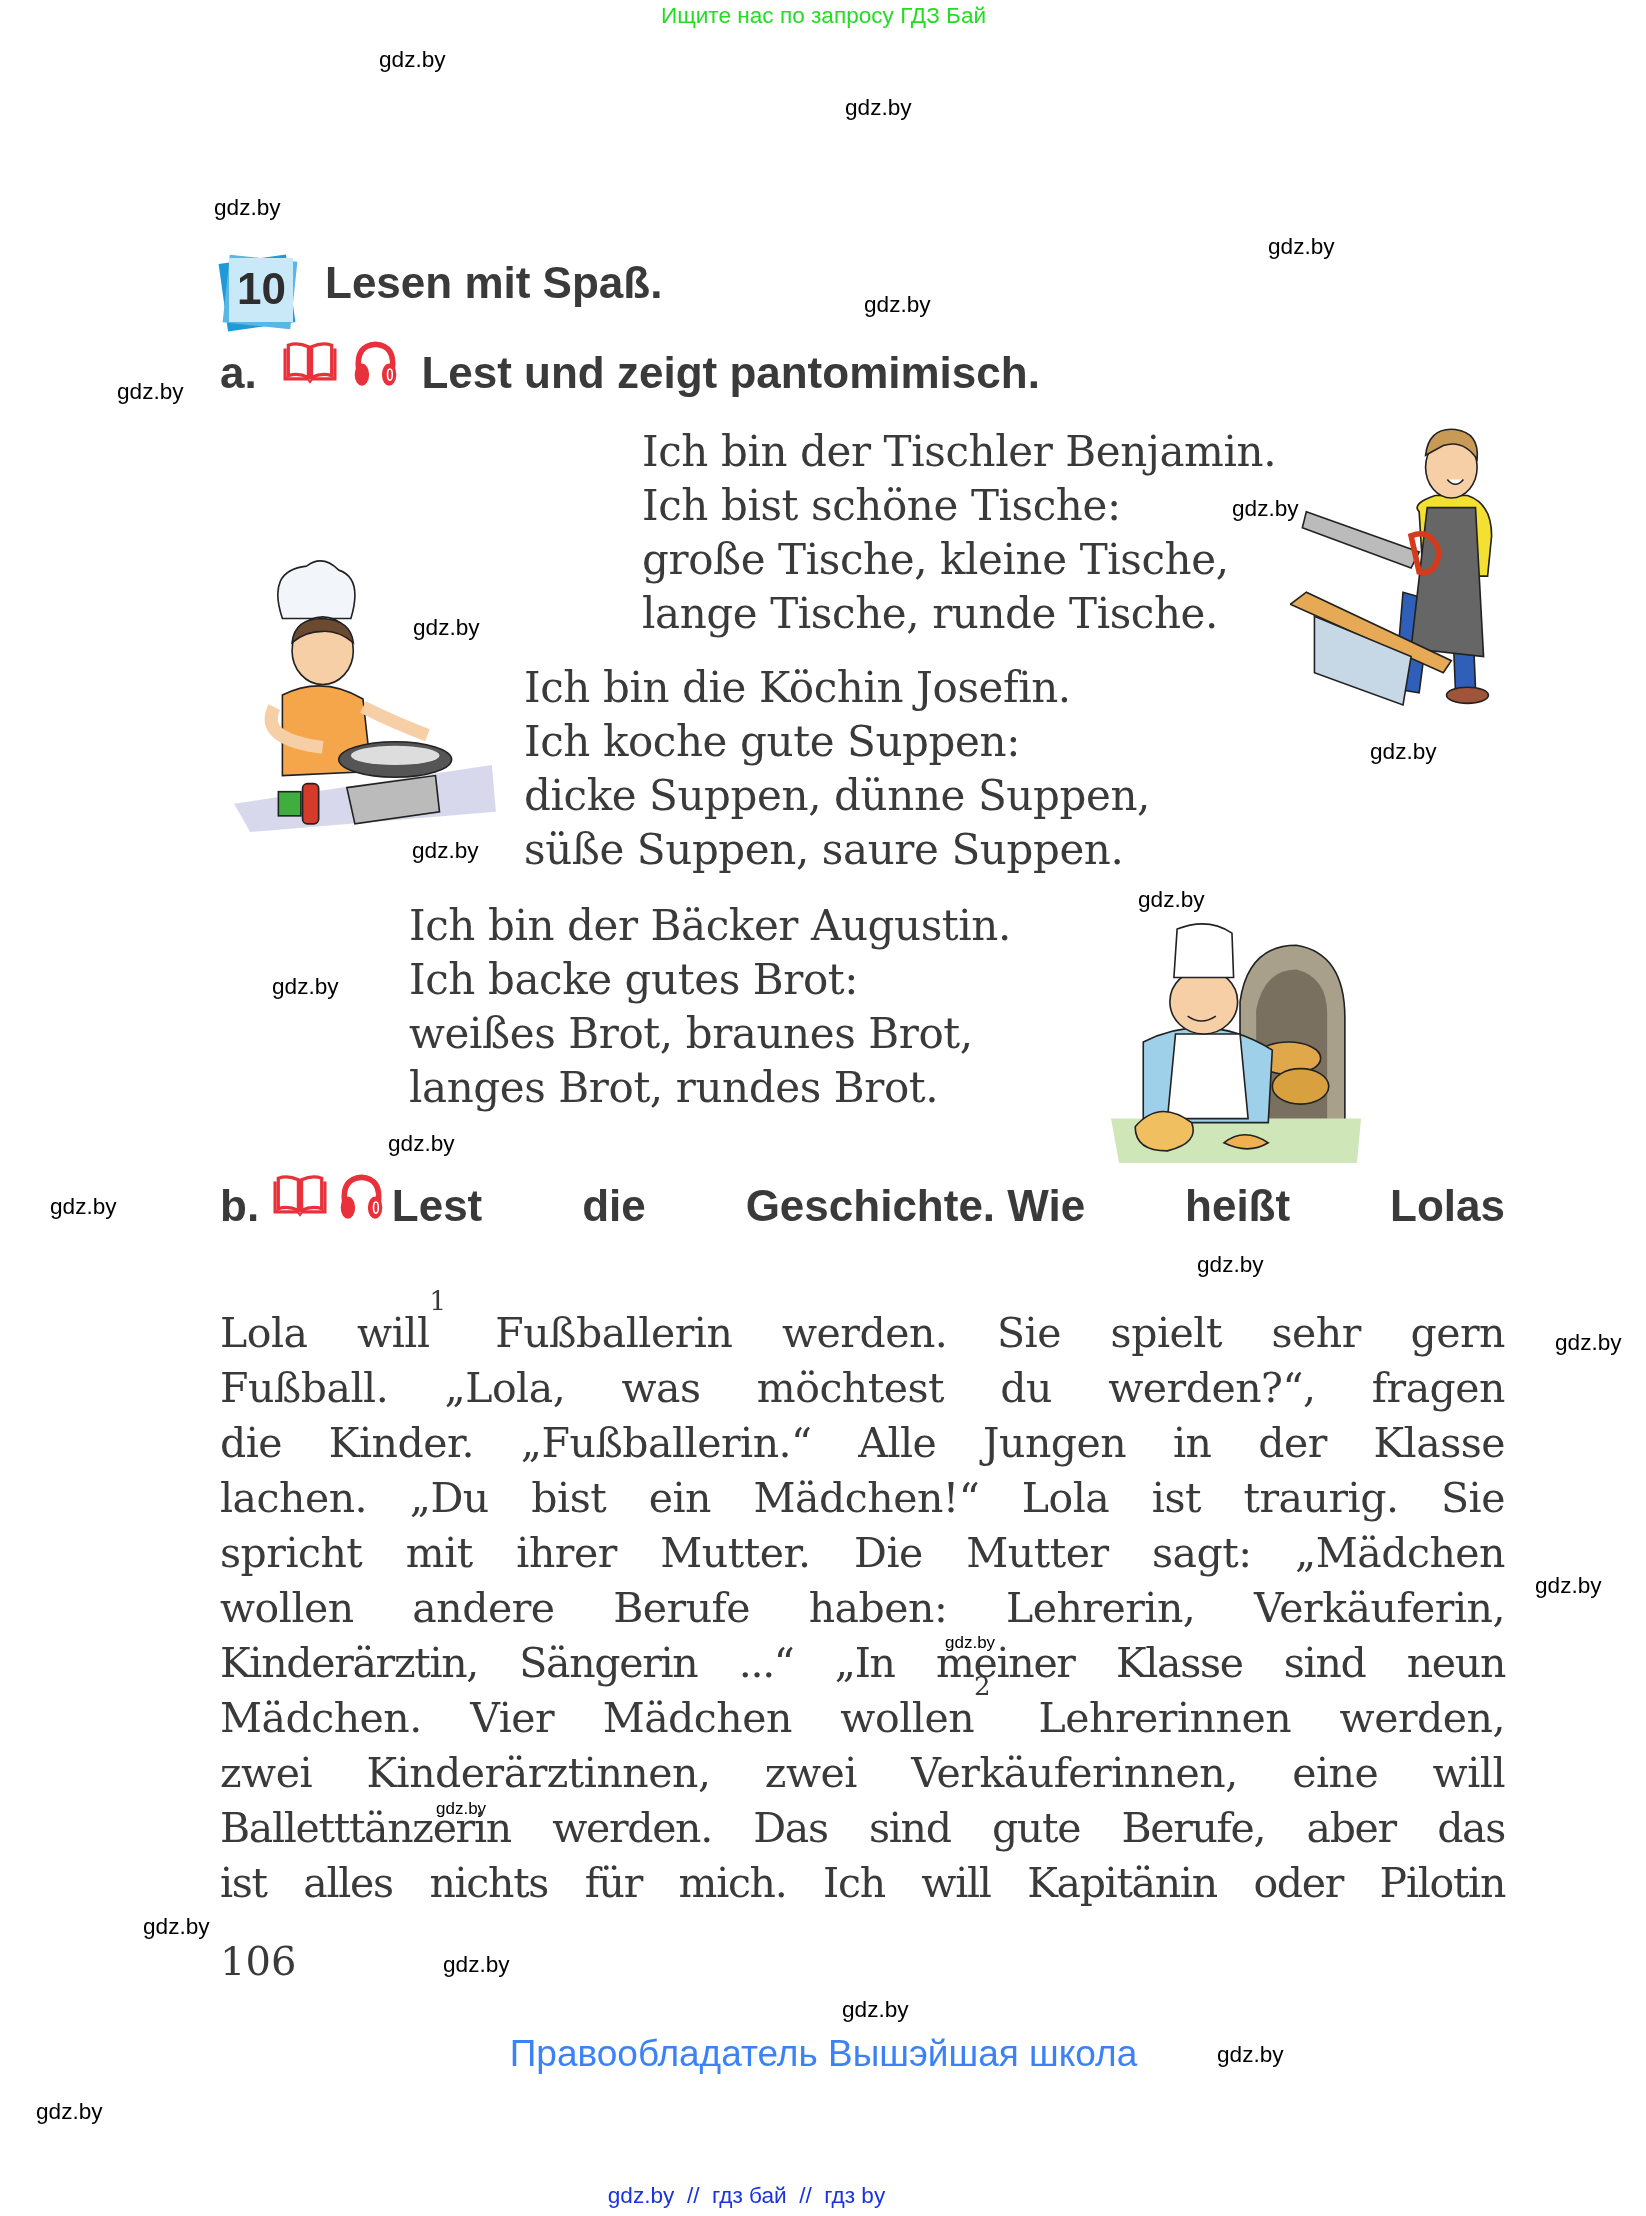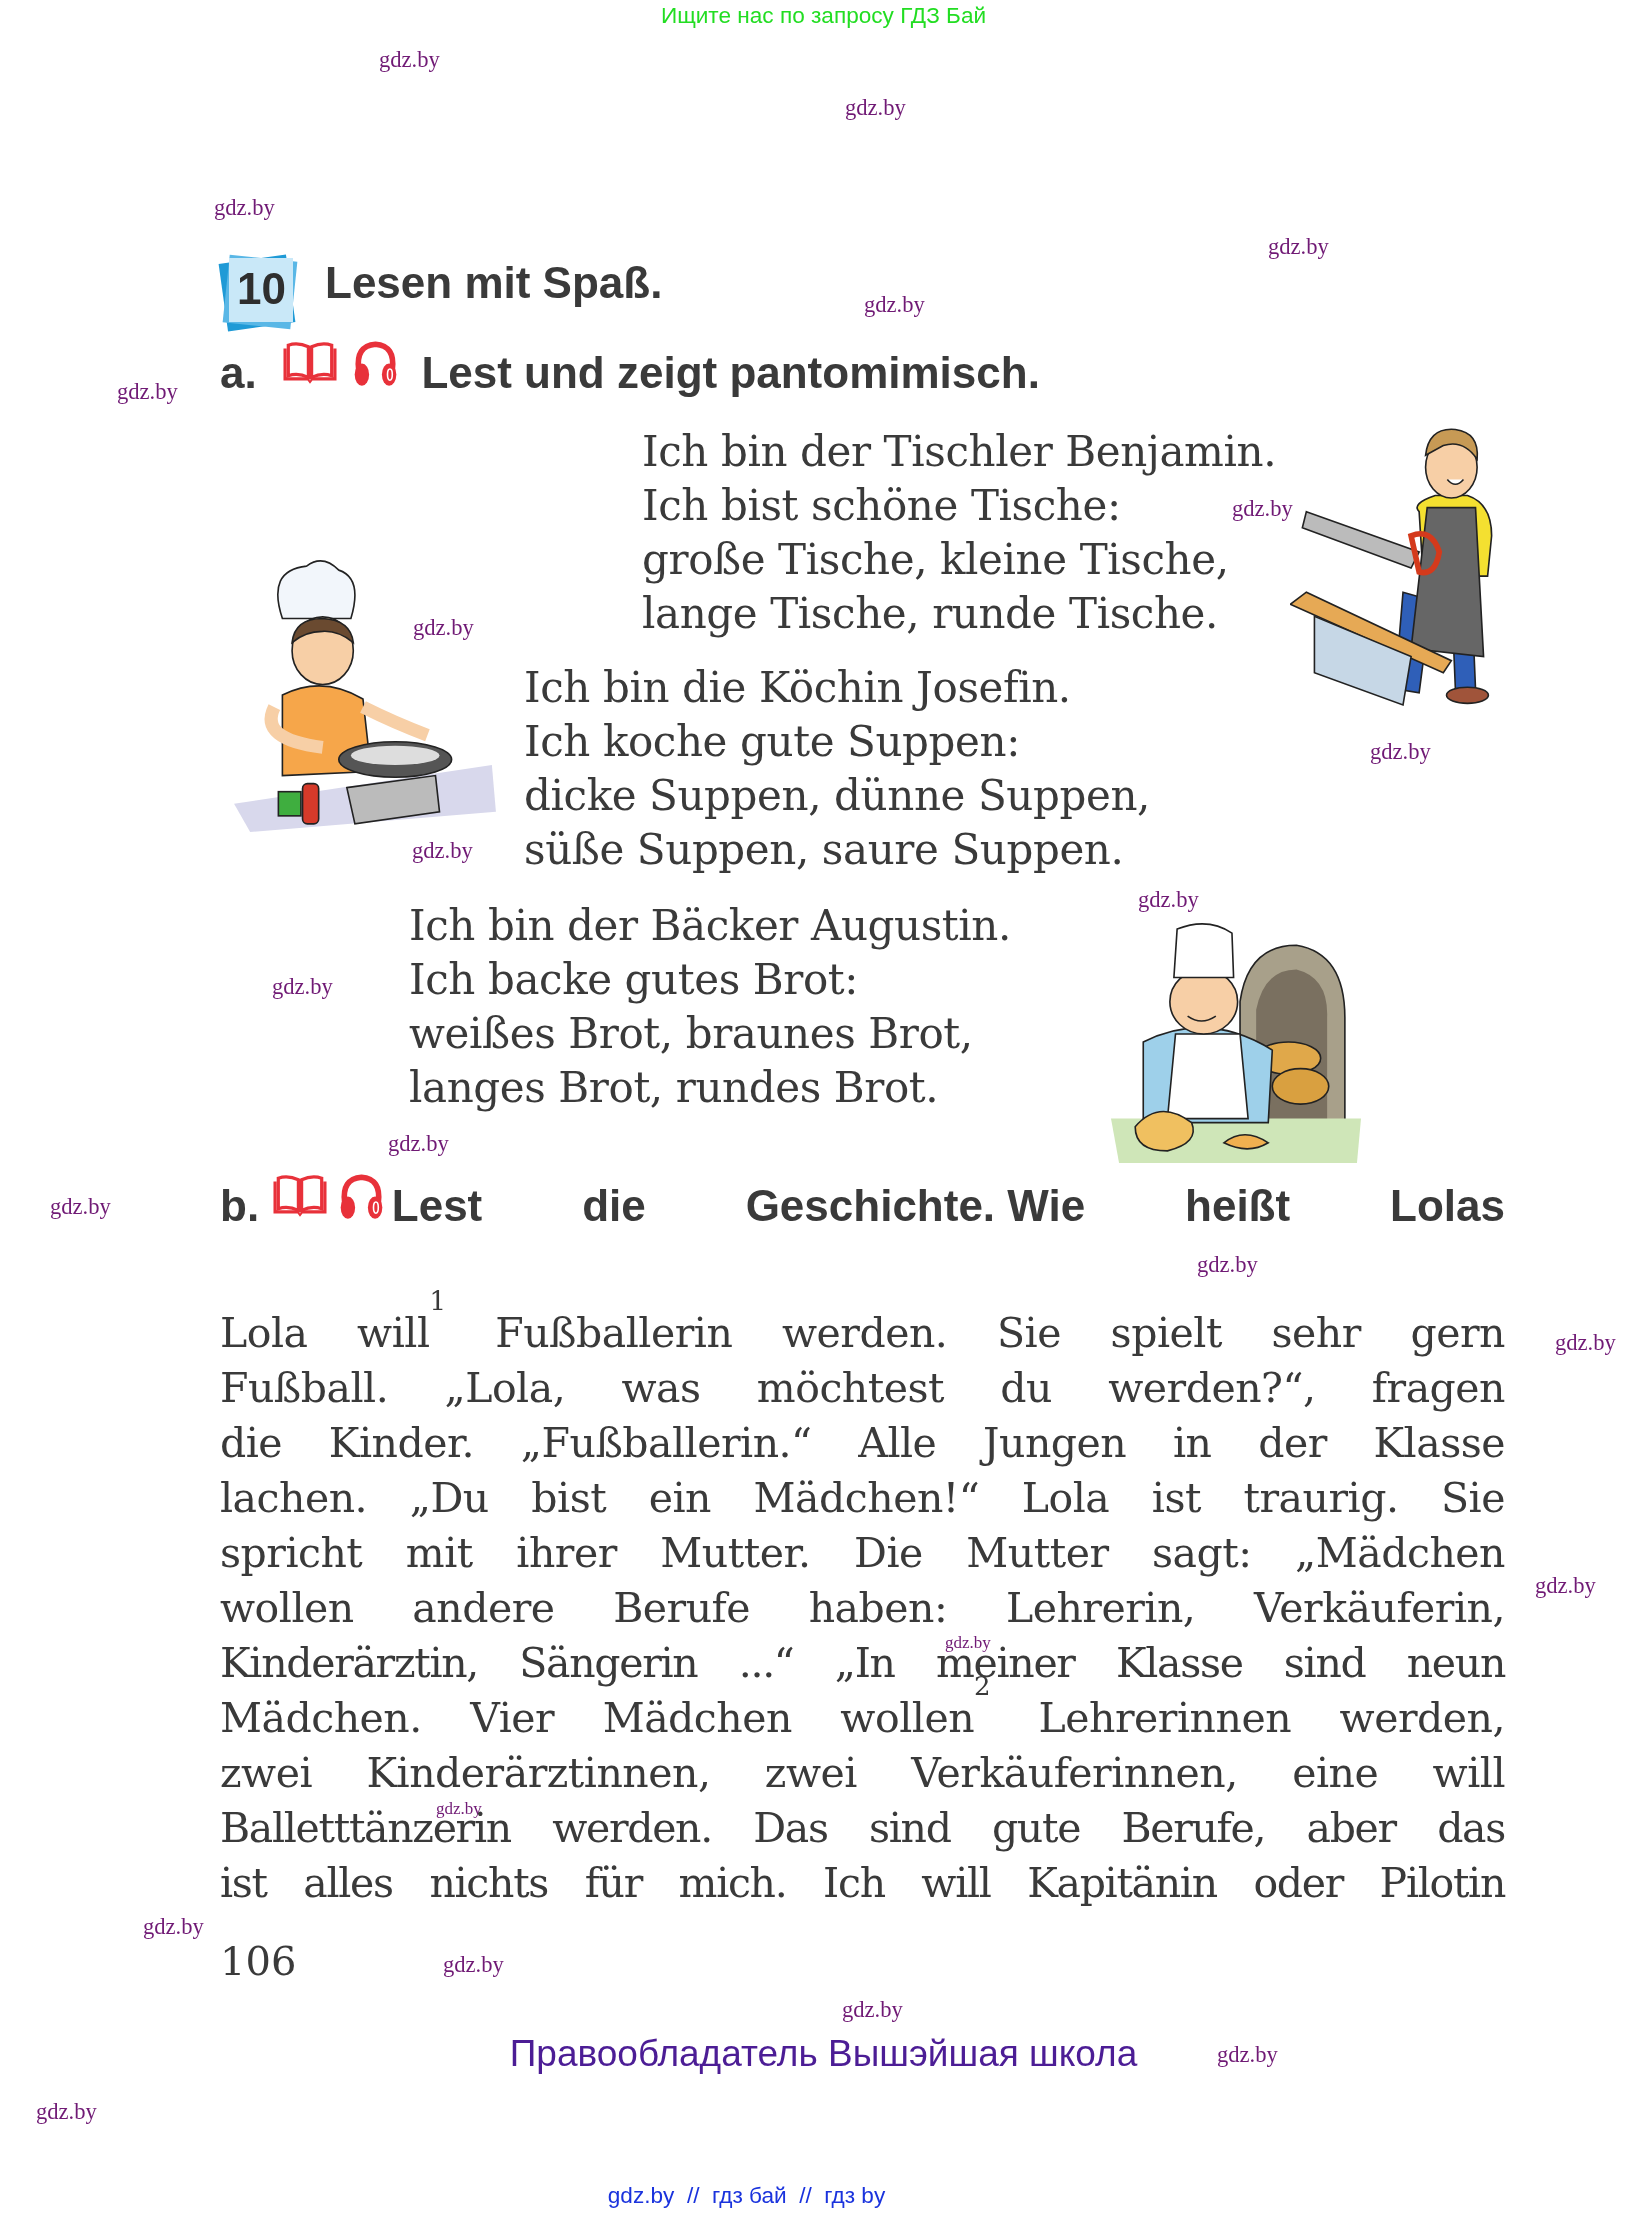--- a/index.html
+++ b/index.html
@@ -1,35 +1,35 @@
 <!DOCTYPE html>
 <html style="font-size:13px"><head>
 <meta charset="utf-8">
 <style>
   html, body { margin: 0; padding: 0; background: #ffffff; }
   body { width: 1647px; height: 2216px; position: relative; overflow: hidden; }
-  .wm { position: absolute; font-family: Liberation Serif, serif; font-size: 22.6px; color: #701a75; white-space: nowrap; }
+  .wm { position: absolute; font-family: Liberation Sans, sans-serif; font-size: 22.6px; color: #000000; white-space: nowrap; }
   .top-note { position: absolute; left: 0; width: 1647px; top: 3.2px; text-align: center; font-family: "Liberation Sans", sans-serif; font-size: 22.6px; color: #22dd22; }
   .badge { position: absolute; left: 223px; top: 256px; width: 77px; height: 71px; }
   .badge .back1 { position: absolute; left: 0; top: 3.2px; width: 68px; height: 68px; background: #1f9ad6; transform: rotate(-8deg); }
   .badge .back2 { position: absolute; left: 3.2px; top: 1.6px; width: 68px; height: 68px; background: #59b7e6; transform: rotate(6deg); }
   .badge .front { position: absolute; left: 6.4px; top: 1.6px; width: 64px; height: 64px; background: #c9e8f8; }
   .badge .num { position: absolute; left: 6.4px; top: 8px; width: 64px; text-align: center; font-family: "Liberation Sans", sans-serif; font-weight: bold; font-size: 44px; color: #2e2e2e; }
   .h-title { position: absolute; left: 325px; top: 258px; font-family: "Liberation Sans", sans-serif; font-weight: bold; font-size: 44px; color: #3a3a3a; white-space: nowrap; }
   .task { position: absolute; font-family: "Liberation Sans", sans-serif; font-weight: bold; font-size: 44px; color: #3a3a3a; white-space: nowrap; }
   .task .lbl { margin-right: 11.3px; }
   .ico { display: inline-block; vertical-align: middle; position: relative; top: -6.4px; }
   .poem { position: absolute; font-family: "DejaVu Serif", serif; font-size: 42px; line-height: 54px; color: #3a3a3a; white-space: nowrap; letter-spacing: -0.4px; }
   .poem div { height: 54px; }
   .para { position: absolute; left: 220px; top: 1306px; width: 1285px; font-family: "DejaVu Serif", serif; font-size: 41px; line-height: 55px; color: #3a3a3a; }
   .para .ln { display: block; height: 55px; text-align: justify; text-align-last: justify; white-space: nowrap; letter-spacing: -0.5px; }
   .para .ln.tight { letter-spacing: -1.3px; }
   .para sup { font-size: 26px; line-height: 0; position: relative; top: -4.8px; vertical-align: top; }
   .pagenum { position: absolute; left: 220px; top: 1938px; font-family: "DejaVu Serif", serif; font-size: 40px; color: #3a3a3a; }
-  .copyright { position: absolute; left: 0; width: 1647px; top: 2033px; text-align: center; font-family: "Liberation Sans", sans-serif; font-size: 37px; color: #4c1d95; }
+  .copyright { position: absolute; left: 0; width: 1647px; top: 2033px; text-align: center; font-family: "Liberation Sans", sans-serif; font-size: 37px; color: #3b82f6; }
   .footer-links { position: absolute; left: 0; width: 1493px; top: 2183px; text-align: center; font-family: "Liberation Sans", sans-serif; font-size: 22.6px; color: #1a33dd; }
   .illus { position: absolute; }
 </style>
 </head>
 <body>
 
 <div class="top-note">Ищите нас по запросу ГДЗ Бай</div>
 
 <div class="wm" style="left:379px;top:47px;">gdz.by</div>
 <div class="wm" style="left:845px;top:95px;">gdz.by</div>

